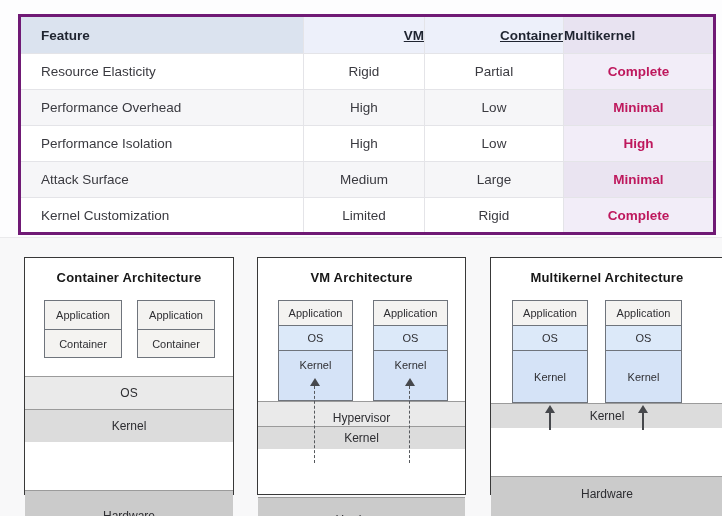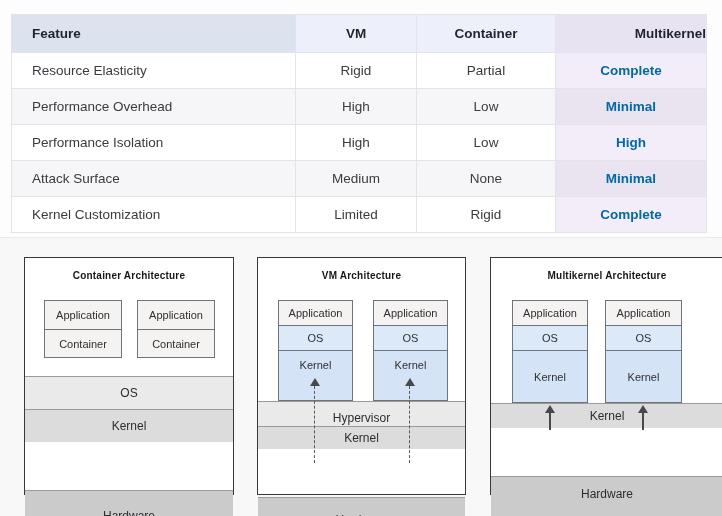--- a/index.html
+++ b/index.html
@@ -9,46 +9,46 @@
     background:#f8f8f9;
     position:relative;
     overflow:hidden;
   }
   .page { position:absolute; inset:0; }
   .top-section { position:absolute; left:0; top:0; width:722px; height:238px; background:#fdfdfe; border-bottom:1px solid #eaeaec; }
   .bottom-section { position:absolute; left:0; top:239px; width:722px; height:277px; background:#f8f8f9; }
 
   
   table.cmp {
-    position:absolute; left:11px; top:14px; width:695px;
+    position:absolute; left:18px; top:14px; width:695px;
     border-collapse:collapse; table-layout:fixed;
     font-size:13.5px; color:#3a3a40;
-    border:1px solid #701a75; border-radius:2px;
+    border:3px solid #701a75; border-radius:2px;
   }
   .cmp th, .cmp td { border:1px solid #e4e4e8; overflow:hidden; white-space:nowrap; }
   .cmp th { height:38px; font-weight:700; color:#1f2430; font-size:13.5px; }
   .cmp td { height:36px; text-align:center; }
   .cmp th.col-feature, .cmp td.col-feature { text-align:left; padding-left:20px; }
   .cmp th.col-feature { background:#dbe3ef; }
-  .cmp th.col-vm, .cmp th.col-container { background:#edf0fa; text-align:center; }
-  .cmp th.col-mk { background:#e8e3f1; text-align:right; }
+  .cmp th.col-vm, .cmp th.col-container { background:#edf0fa; text-align:right;text-decoration:underline; }
+  .cmp th.col-mk { background:#e8e3f1; text-align:left; }
   .cmp tbody tr:nth-child(even) td { background:#f6f6f8; }
   .cmp tbody tr:nth-child(odd) td { background:#ffffff; }
-  .cmp tbody td.col-mk { font-weight:700; color:#0369a1;text-align:center; }
+  .cmp tbody td.col-mk { font-weight:700; color:#be185d;text-align:center; }
   .cmp tbody tr:nth-child(odd) td.col-mk { background:#f2edf8; }
   .cmp tbody tr:nth-child(even) td.col-mk { background:#eae4f1; }
 
   
   .diag-box {
     position:absolute; top:257px; height:238px;
     background:#ffffff; border:1.5px solid #383838;
   }
   .d-title {
     position:absolute; top:12px; left:0; right:0;
-    text-align:center; font-weight:700; font-size:10px; color:#171717;
+    text-align:center; font-weight:700; font-size:13px; color:#171717;
     letter-spacing:0.2px;
   }
   .stack { position:absolute; border:1px solid #6f747c; }
   .seg {
     display:flex; align-items:center; justify-content:center;
     font-size:11px; color:#2f2f33; border-top:1px solid #6f747c;
   }
   .seg:first-child { border-top:none; }
   .seg-gray { background:#f4f3f1; }
   .seg-blue-os { background:#dce9f9; }
@@ -106,21 +106,21 @@
       </tr>
       <tr>
         <td class="col-feature">Performance Isolation</td>
         <td>High</td>
         <td>Low</td>
         <td class="col-mk">High</td>
       </tr>
       <tr>
         <td class="col-feature">Attack Surface</td>
         <td>Medium</td>
-        <td>None</td>
+        <td>Large</td>
         <td class="col-mk">Minimal</td>
       </tr>
       <tr>
         <td class="col-feature">Kernel Customization</td>
         <td>Limited</td>
         <td>Rigid</td>
         <td class="col-mk">Complete</td>
       </tr>
     </tbody>
   </table>

